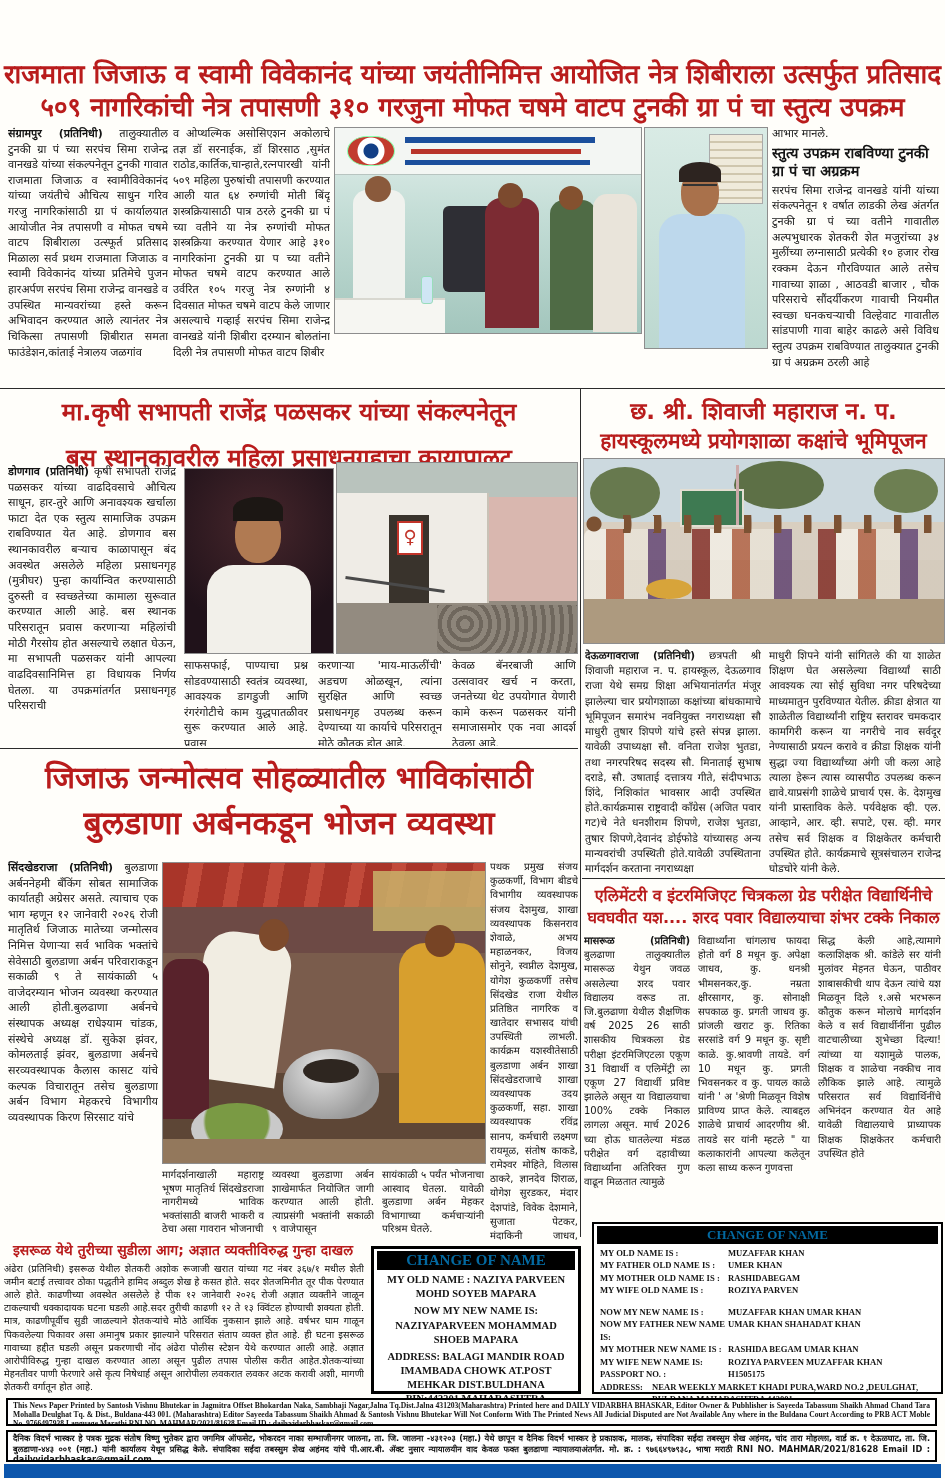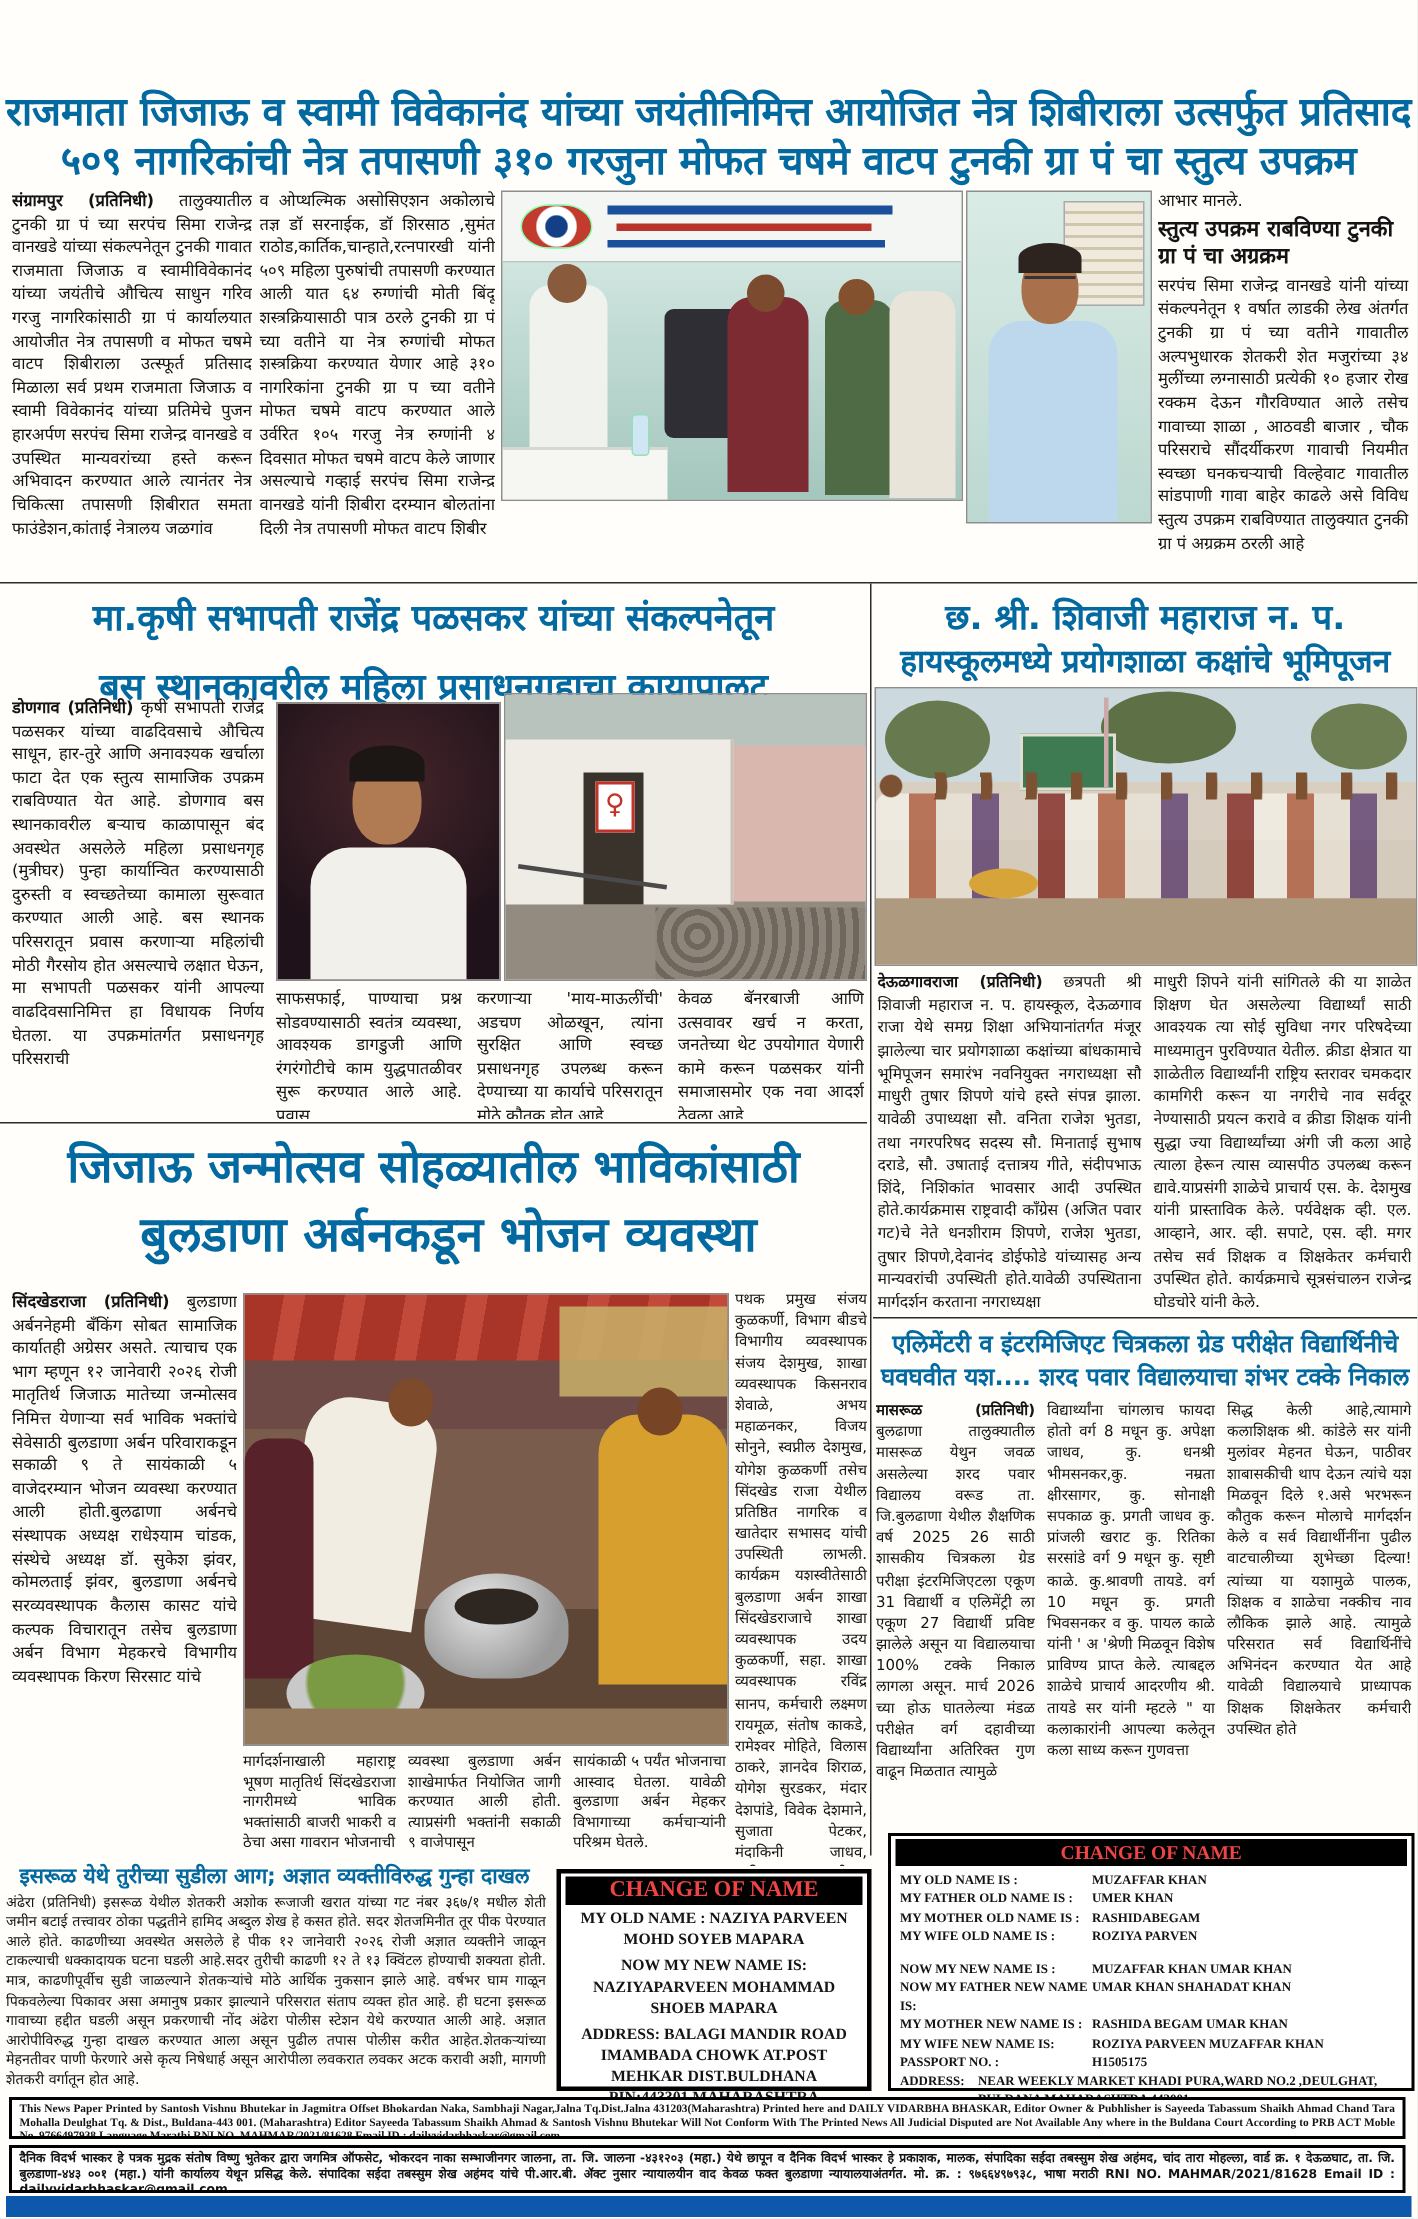--- a/index.html
+++ b/index.html
@@ -9,36 +9,36 @@
   .rule{position:absolute;background:#2b2b2b;}
   
   .mast{position:absolute;left:4px;top:3px;width:937px;height:44px;background:#0d57ac;color:#fff;
         display:flex;align-items:center;justify-content:space-between;padding:0 26px;box-sizing:border-box;}
   .mast .pg{font-size:16px;font-weight:bold;}
   .mast .dt{font-size:16px;font-weight:bold;}
   .brand{text-align:center;line-height:1;}
   .brand .top{display:block;font-size:9px;font-weight:bold;}
   .brand .main{display:block;font-size:16px;font-weight:bold;margin-top:2px;}
   
-  .hl{position:absolute;text-align:center;font-weight:bold;color:#0369a1;white-space:nowrap;overflow:hidden;}
+  .hl{position:absolute;text-align:center;font-weight:bold;color:#b91c1c;white-space:nowrap;overflow:hidden;}
   
   .col{position:absolute;text-align:justify;overflow:hidden;}
   .dl{font-weight:bold;}
   .t11{font-size:11px;line-height:1.42;}
   .t105{font-size:10.5px;line-height:1.45;}
   .t10{font-size:10px;line-height:1.42;}
   .t95{font-size:9.5px;line-height:1.38;}
   .cap{font-size:10px;line-height:1.35;font-weight:bold;text-align:justify;overflow:hidden;}
   .subhead{font-weight:bold;font-size:14.5px;line-height:1.25;margin:2px 0 3px 0;text-align:left;}
   
   .photo{position:absolute;overflow:hidden;border:1px solid #8d8d8d;}
   .b{position:absolute;display:block;}
   
   .cnbox{position:absolute;border:3px solid #000;background:#fff;box-sizing:border-box;padding:3px 6px;}
-  .cnbox .cntitle{background:#000;color:#ef4444;text-align:center;font-family:"Liberation Serif",serif;
+  .cnbox .cntitle{background:#000;color:#0369a1;text-align:center;font-family:"Liberation Serif",serif;
                   font-weight:bold;font-size:15px;padding:1px 0;margin:-1px -3px 3px -3px;}
   .cn1line{font-family:"Liberation Serif",serif;font-weight:bold;font-size:10.5px;line-height:1.35;
            text-align:center;margin:3px 0;}
   .cnrow{display:flex;font-family:"Liberation Serif",serif;font-weight:bold;font-size:8.6px;line-height:1.45;}
   .cnrow .lbl{width:128px;flex:none;}
   .cnrow .val{flex:1;}
   .cngap{height:9px;}
   
   .footbox{position:absolute;border:2px solid #000;box-sizing:border-box;background:#fff;
            font-weight:bold;text-align:justify;padding:1px 5px;overflow:hidden;}
@@ -149,21 +149,21 @@
     <span class="dl">देऊळगावराजा (प्रतिनिधी)</span>
     <span>छत्रपती श्री शिवाजी महाराज न. प. हायस्कूल, देऊळगाव राजा येथे समग्र शिक्षा अभियानांतर्गत मंजूर झालेल्या चार प्रयोगशाळा कक्षांच्या बांधकामाचे भूमिपूजन समारंभ नवनियुक्त नगराध्यक्षा सौ माधुरी तुषार शिपणे यांचे हस्ते संपन्न झाला. यावेळी उपाध्यक्षा सौ. वनिता राजेश भुतडा, तथा नगरपरिषद सदस्य सौ. मिनाताई सुभाष दराडे, सौ. उषाताई दत्तात्रय गीते, संदीपभाऊ शिंदे, निशिकांत भावसार आदी उपस्थित होते.कार्यक्रमास राष्ट्रवादी काँग्रेस (अजित पवार गट)चे नेते धनशीराम शिपणे, राजेश भुतडा, तुषार शिपणे,देवानंद डोईफोडे यांच्यासह अन्य मान्यवरांची उपस्थिती होते.यावेळी उपस्थिताना मार्गदर्शन करताना नगराध्यक्षा</span>
   </div>
   <div class="col t105" style="left:769px;top:648px;width:172px;height:228px;">
     <span>माधुरी शिपने यांनी सांगितले की या शाळेत शिक्षण घेत असलेल्या विद्यार्थ्यां साठी आवश्यक त्या सोई सुविधा नगर परिषदेच्या माध्यमातुन पुरविण्यात येतील. क्रीडा क्षेत्रात या शाळेतील विद्यार्थ्यांनी राष्ट्रिय स्तरावर चमकदार कामगिरी करून या नगरीचे नाव सर्वदूर नेण्यासाठी प्रयत्न करावे व क्रीडा शिक्षक यांनी सुद्धा ज्या विद्यार्थ्यांच्या अंगी जी कला आहे त्याला हेरून त्यास व्यासपीठ उपलब्ध करून द्यावे.याप्रसंगी शाळेचे प्राचार्य एस. के. देशमुख यांनी प्रास्ताविक केले. पर्यवेक्षक व्ही. एल. आव्हाने, आर. व्ही. सपाटे, एस. व्ही. मगर तसेच सर्व शिक्षक व शिक्षकेतर कर्मचारी उपस्थित होते. कार्यक्रमाचे सूत्रसंचालन राजेन्द्र घोडचोरे यांनी केले.</span>
   </div>
 
   <div class="rule" style="left:582px;top:878px;width:363px;height:1px;"></div>
 
   <div class="hl" style="left:0;top:756px;width:578px;font-size:30px;">जिजाऊ जन्मोत्सव सोहळ्यातील भाविकांसाठी</div>
-  <div class="hl" style="left:0;top:800px;width:578px;font-size:32px;padding-left:10px;">बुलडाणा अर्बनकडून भोजन व्यवस्था</div>
+  <div class="hl" style="left:0;top:800px;width:578px;font-size:32px;">बुलडाणा अर्बनकडून भोजन व्यवस्था</div>
 
   <div class="col t11" style="left:8px;top:860px;width:150px;height:384px;">
     <span class="dl">सिंदखेडराजा (प्रतिनिधी)</span>
     <span>बुलडाणा अर्बननेहमी बँकिंग सोबत सामाजिक कार्यातही अग्रेसर असते. त्याचाच एक भाग म्हणून १२ जानेवारी २०२६ रोजी मातृतिर्थ जिजाऊ मातेच्या जन्मोत्सव निमित्त येणाऱ्या सर्व भाविक भक्तांचे सेवेसाठी बुलडाणा अर्बन परिवाराकडून सकाळी ९ ते सायंकाळी ५ वाजेदरम्यान भोजन व्यवस्था करण्यात आली होती.बुलढाणा अर्बनचे संस्थापक अध्यक्ष राधेश्याम चांडक, संस्थेचे अध्यक्ष डॉ. सुकेश झंवर, कोमलताई झंवर, बुलडाणा अर्बनचे सरव्यवस्थापक कैलास कासट यांचे कल्पक विचारातून तसेच बुलडाणा अर्बन विभाग मेहकरचे विभागीय व्यवस्थापक किरण सिरसाट यांचे</span>
   </div>
 
   <div class="photo" style="left:162px;top:862px;width:322px;height:300px;background:linear-gradient(180deg,#8f2f28 0 14%,#6d4a45 14% 30%,#7a5c4c 30% 70%,#5d4636 70%);">
     <i class="b" style="left:0;top:0;width:322px;height:44px;background:repeating-linear-gradient(100deg,#a93529 0 26px,#c14a3a 26px 40px);"></i>
     <i class="b" style="left:210px;top:8px;width:112px;height:60px;background:#c9b26a;opacity:.85;"></i>
     <i class="b" style="left:34px;top:70px;width:88px;height:150px;background:#f1ede2;border-radius:30px 30px 0 0;transform:rotate(8deg);"></i>

